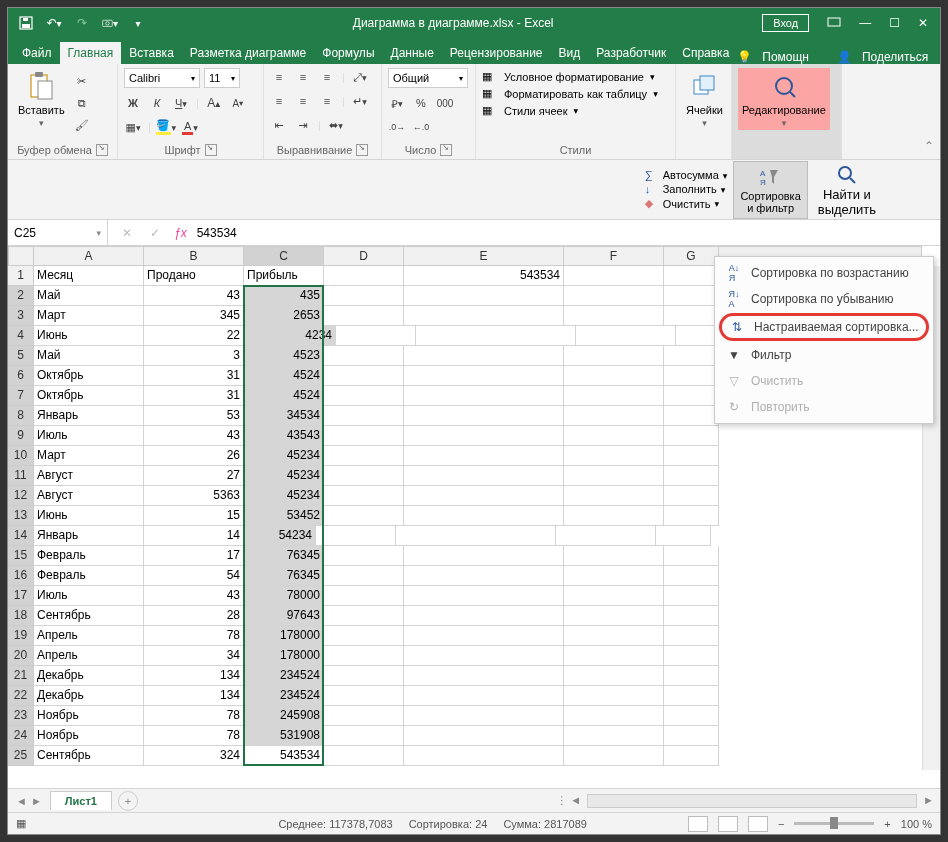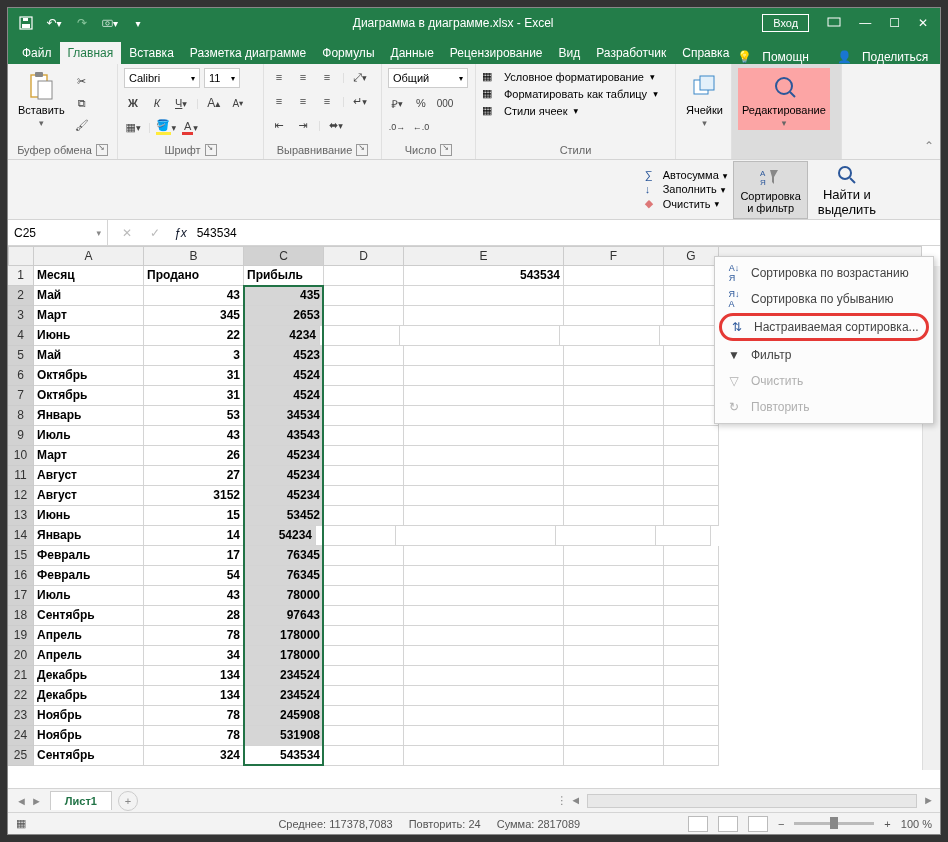--- a/index.html
+++ b/index.html
@@ -30,32 +30,32 @@
 .launcher::after { content: '↘'; font-size: 8px; position: absolute; top: -2px; left: 1px; color: #666; }
 
 .ribbon2 { background: #f3f3f3; border-bottom: 1px solid #d4d4d4; height: 60px; display: flex; justify-content: flex-end; padding-right: 50px; position: relative; }
 .edit-group { display: flex; align-items: center; gap: 6px; padding: 4px 10px; }
 .edit-left { display: flex; flex-direction: column; gap: 2px; font-size: 11px; }
 .edit-left div { display: flex; align-items: center; gap: 4px; }
 
 .formula-bar { height: 26px; border-bottom: 1px solid #d4d4d4; display: flex; align-items: center; font-size: 12px; }
 .name-box { width: 100px; border-right: 1px solid #d4d4d4; padding: 0 6px; height: 100%; display: flex; align-items: center; justify-content: space-between; }
 .fx-area { display: flex; align-items: center; gap: 10px; padding: 0 10px; flex: 1; }
-.fx-icon { color: #0f172a; font-style: italic; }
+.fx-icon { color: #ec4899; font-style: italic; }
 
 .grid-area { flex: 1; display: flex; overflow: hidden; position: relative; }
 .corner { width: 26px; height: 20px; background: #f0f0f0; border: 1px solid #ccc; position: absolute; top: 0; left: 0; z-index: 3; }
 .col-headers { position: absolute; top: 0; left: 26px; right: 18px; height: 20px; display: flex; z-index: 2; }
 .col-h { background: #f0f0f0; border-right: 1px solid #ccc; border-bottom: 1px solid #ccc; border-top: 1px solid #ccc; text-align: center; font-size: 12px; line-height: 19px; color: #333; }
 .col-h.sel { background: #d2d2d2; }
 .row-headers { position: absolute; top: 20px; left: 0; width: 26px; bottom: 18px; z-index: 2; }
 .row-h { height: 20px; background: #f0f0f0; border-right: 1px solid #ccc; border-bottom: 1px solid #ccc; text-align: center; font-size: 12px; line-height: 19px; color: #333; }
 .row-h.sel { background: #d2d2d2; }
 .cells { position: absolute; top: 20px; left: 26px; right: 18px; bottom: 18px; }
-.row { display: flex; height: 20px; font-weight: bold; }
+.row { display: flex; height: 20px; }
 .cell { border-right: 1px solid #d4d4d4; border-bottom: 1px solid #d4d4d4; font-size: 12px; padding: 0 3px; line-height: 19px; white-space: nowrap; overflow: hidden; background: #fff; }
 .cell.sel { background: #d6d6d6; }
 .cell.num { text-align: right; }
 .cell.hdr { background: #fff; }
 .sel-border { position: absolute; border: 2px solid #217346; pointer-events: none; z-index: 4; }
 .scroll-v { position: absolute; top: 20px; right: 0; width: 18px; bottom: 18px; background: #f0f0f0; border-left: 1px solid #ddd; }
 
 .sheet-tabs { height: 24px; border-top: 1px solid #d4d4d4; background: #f3f3f3; display: flex; align-items: center; font-size: 11px; }
 .sheet-nav { display: flex; gap: 4px; padding: 0 8px; color: #888; }
 .sheet-tab { background: #fff; border: 1px solid #ccc; border-bottom: none; padding: 3px 14px; color: #217346; font-weight: 600; }
@@ -434,21 +434,21 @@
           <div class="cell num" style="width: 100px;">345</div>
           <div class="cell sel num" style="width: 80px;">2653</div>
           <div class="cell " style="width: 80px;"></div>
           <div class="cell " style="width: 160px;"></div>
           <div class="cell " style="width: 100px;"></div>
           <div class="cell " style="width: 55px;"></div>
         </div>
         <div class="row">
           <div class="cell " style="width: 110px;">Июнь</div>
           <div class="cell num" style="width: 100px;">22</div>
-          <div class="cell sel num" style="width: 76px;">4234</div>
+          <div class="cell sel num" style="width: 92px;">4234</div>
           <div class="cell " style="width: 80px;"></div>
           <div class="cell " style="width: 160px;"></div>
           <div class="cell " style="width: 100px;"></div>
           <div class="cell " style="width: 55px;"></div>
         </div>
         <div class="row">
           <div class="cell " style="width: 110px;">Май</div>
           <div class="cell num" style="width: 100px;">3</div>
           <div class="cell sel num" style="width: 80px;">4523</div>
           <div class="cell " style="width: 80px;"></div>
@@ -505,21 +505,21 @@
           <div class="cell " style="width: 110px;">Август</div>
           <div class="cell num" style="width: 100px;">27</div>
           <div class="cell sel num" style="width: 80px;">45234</div>
           <div class="cell " style="width: 80px;"></div>
           <div class="cell " style="width: 160px;"></div>
           <div class="cell " style="width: 100px;"></div>
           <div class="cell " style="width: 55px;"></div>
         </div>
         <div class="row">
           <div class="cell " style="width: 110px;">Август</div>
-          <div class="cell num" style="width: 100px;">3152</div>
+          <div class="cell num" style="width: 100px;">5363</div>
           <div class="cell sel num" style="width: 80px;">45234</div>
           <div class="cell " style="width: 80px;"></div>
           <div class="cell " style="width: 160px;"></div>
           <div class="cell " style="width: 100px;"></div>
           <div class="cell " style="width: 55px;"></div>
         </div>
         <div class="row">
           <div class="cell " style="width: 110px;">Июнь</div>
           <div class="cell num" style="width: 100px;">15</div>
           <div class="cell sel num" style="width: 80px;">53452</div>
@@ -652,21 +652,21 @@
       <span style="margin-right:6px;color:#888">⋮ ◄</span>
       <div class="sheet-scroll-track"></div>
       <span style="margin-left:6px;color:#888">►</span>
     </div>
   </div>
 
   <div class="statusbar">
     <span>▦</span>
     <span style="flex:0 0 220px"></span>
     <span><span>Среднее:</span> <span>117378,7083</span></span>
-    <span><span>Повторить:</span> <span>24</span></span>
+    <span><span>Сортировка:</span> <span>24</span></span>
     <span><span>Сумма:</span> <span>2817089</span></span>
     <div class="right">
       <span class="view-btn"></span>
       <span class="view-btn"></span>
       <span class="view-btn"></span>
       <span>−</span>
       <div class="zoom-slider"></div>
       <span>+</span>
       <span>100 %</span>
     </div>

